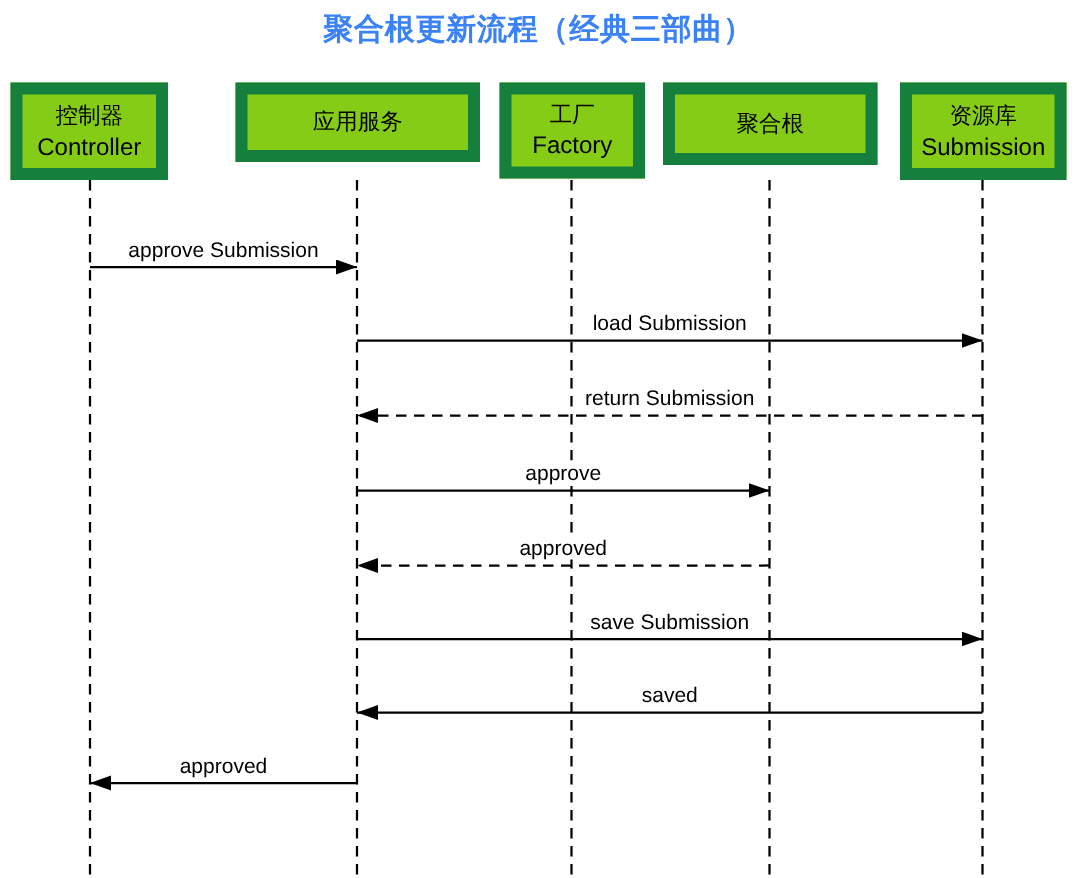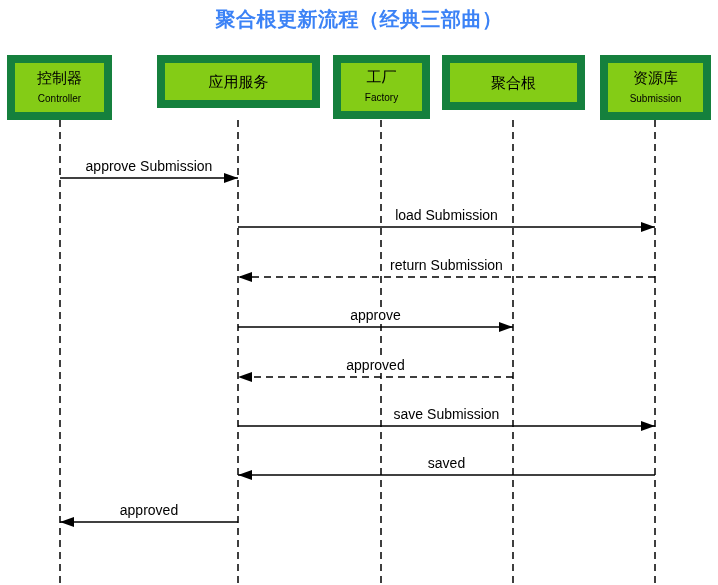--- a/index.html
+++ b/index.html
@@ -38,21 +38,21 @@
     background: #84cc16;
     display: flex;
     flex-direction: column;
     align-items: center;
     justify-content: center;
     text-align: center;
     line-height: 21px;
     color: #000000;
   }
   .participant-zh { font-size: 15px; }
-  .participant-en { font-size: 10px; }
+  .participant-en { font-size: 16px; }
   text.msg-label {
     font-size: 14px;
     fill: #000000;
   }
 </style>
 </head>
 <body>
 
 <div id="stage">
   <div id="diagram-title">聚合根更新流程（经典三部曲）</div>

